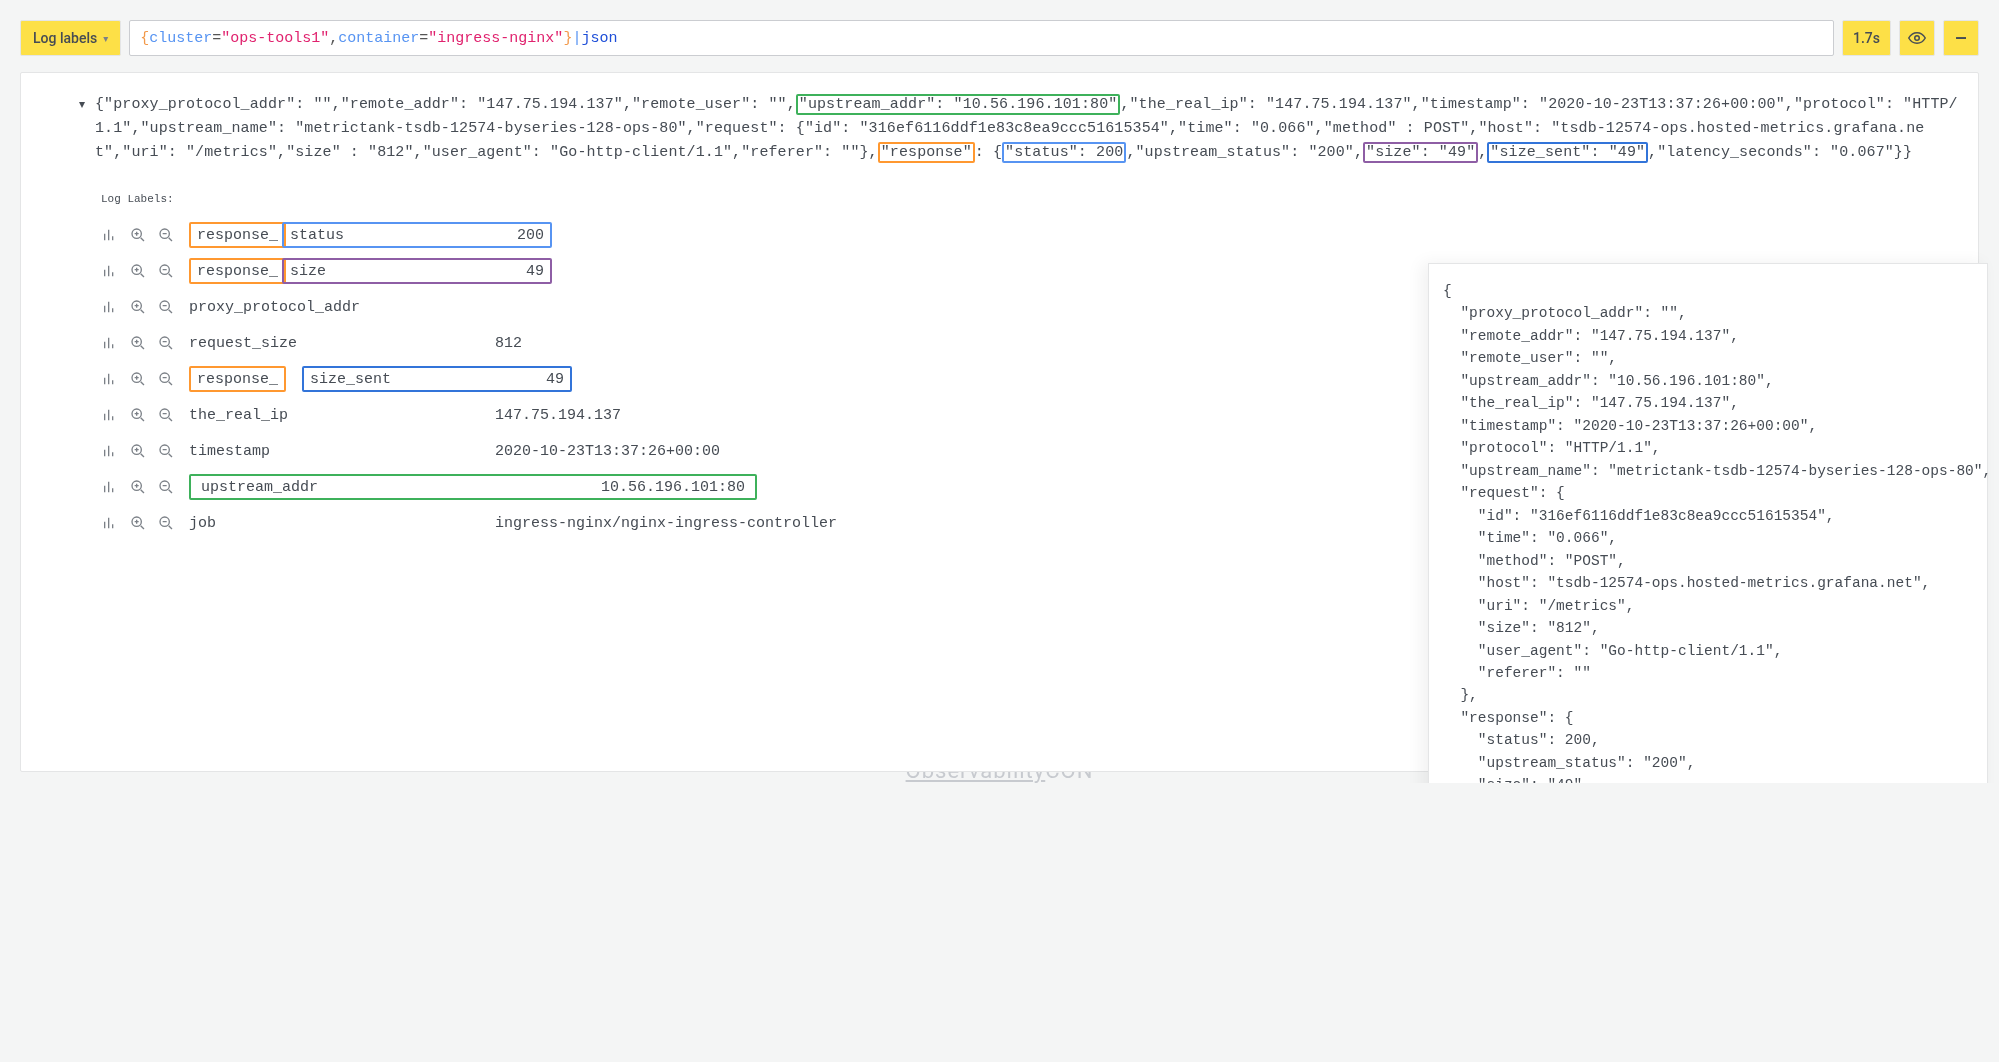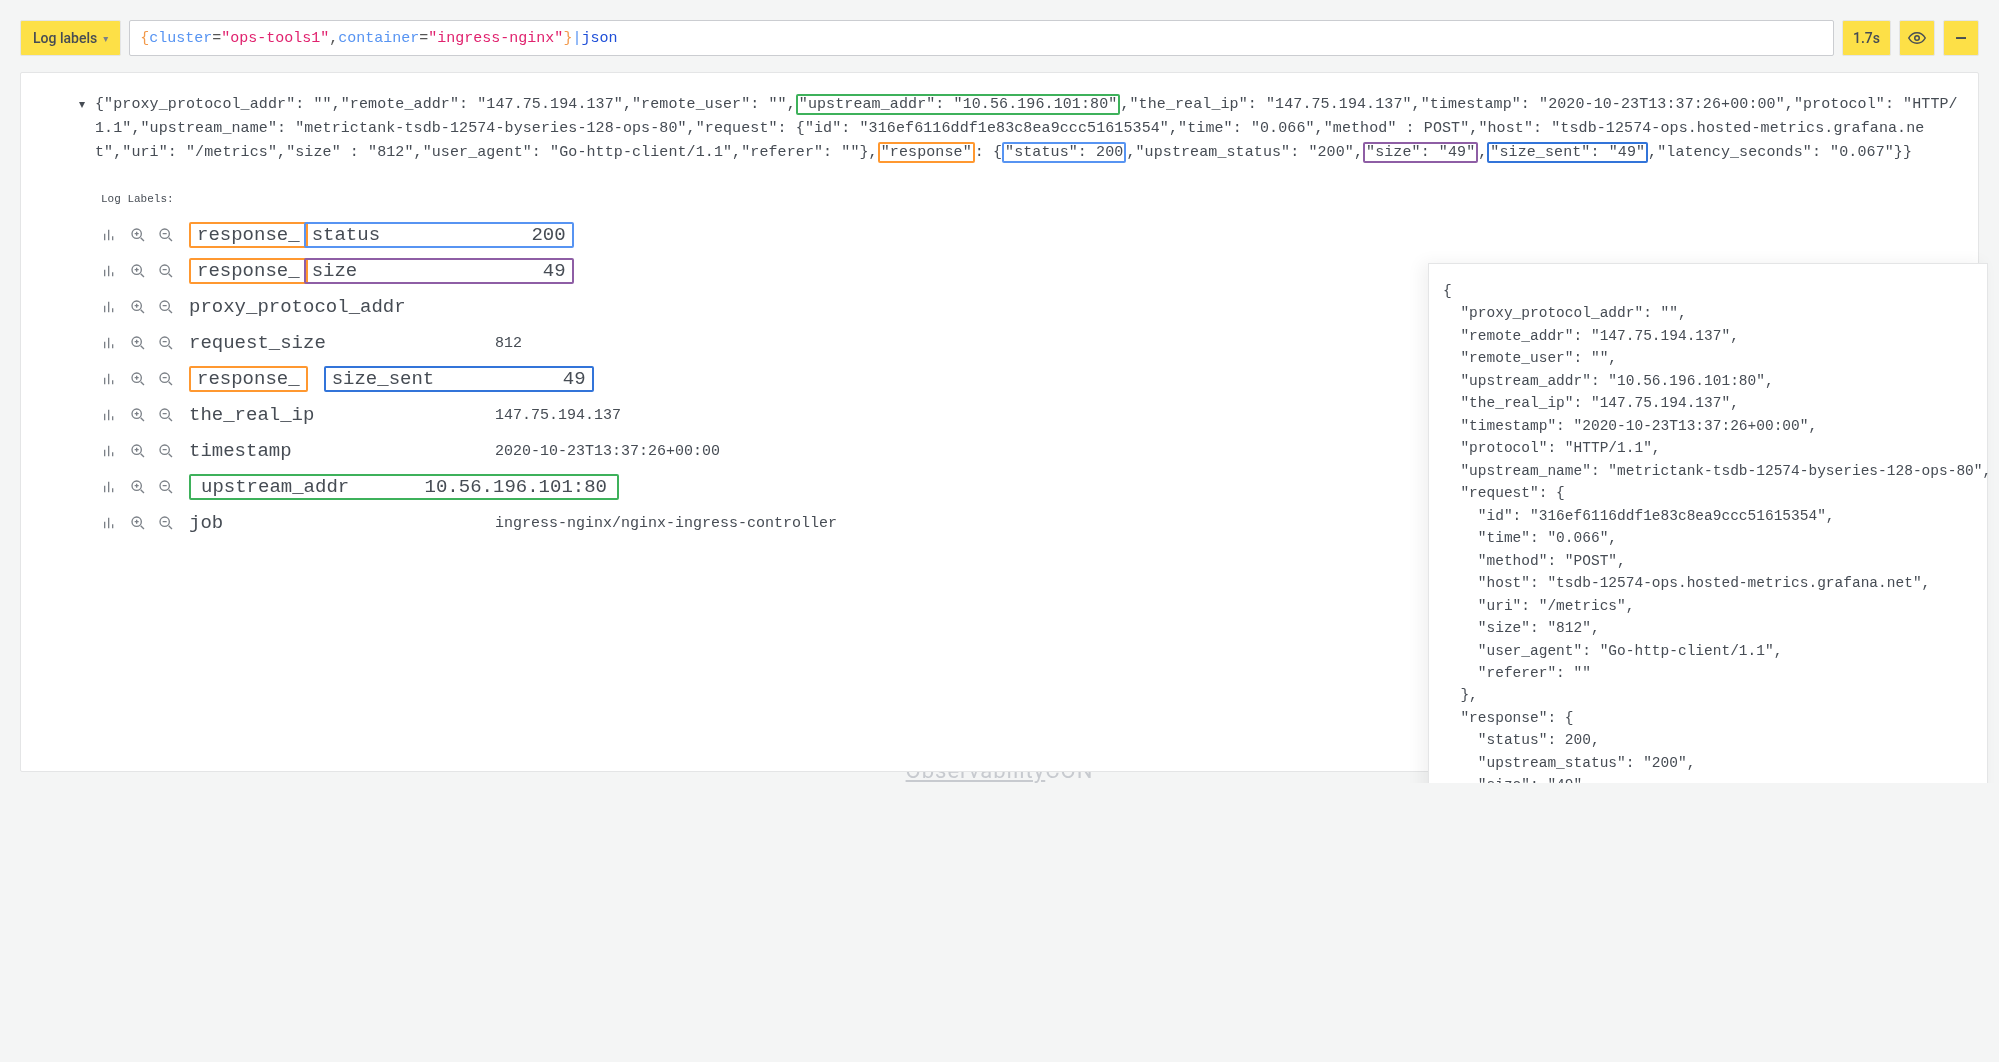--- a/index.html
+++ b/index.html
@@ -83,30 +83,30 @@
   .labels-section { margin:28px 0 0 30px; }
   .labels-title { font-weight:500; font-size:11px; margin-bottom:12px;}
   .label-row {
     display:flex;
     align-items:center;
     gap:10px;
     height:36px;
   }
   .icn { width:18px; color:#7b8087; display:flex; align-items:center; justify-content:center; cursor:pointer;}
   .icn svg { width:16px; height:16px; }
-  .label-key { width:300px; font-size:19px; padding-left:4px;}
+  .label-key { width:300px; font-size:15px; padding-left:4px;}
   .label-val { font-size:15px; white-space:pre;}
   .box-key { display:inline-flex; align-items:center; height:26px; border:2px solid; border-radius:2px; padding:0 6px; }
   .box-val { display:inline-flex; align-items:center; height:26px; border:2px solid; border-radius:2px; padding:0 6px; justify-content:flex-end; min-width:270px; margin-left:-4px; }
   .bc-orange{border-color:#ff9830;}
   .bc-cyan{border-color:#5794f2;gap:8px;}
   .bc-purple{border-color:#8e5ea5;}
   .bc-blue{border-color:#3274d9;margin-left:16px;}
   .bc-green{border-color:#3eb15b;}
-  .box-wide { width:430px; justify-content:space-between; padding:0 10px; }
+  .box-wide { width:568px; justify-content:space-between; padding:0 10px; }
   .json-overlay {
     position:absolute;
     right:-10px;
     top:190px;
     width:560px;
     background:#fff;
     border:1px solid #e4e5e6;
     box-shadow:-6px 0 16px rgba(0,0,0,0.06);
     padding:16px 14px;
     font-size:14.5px;

